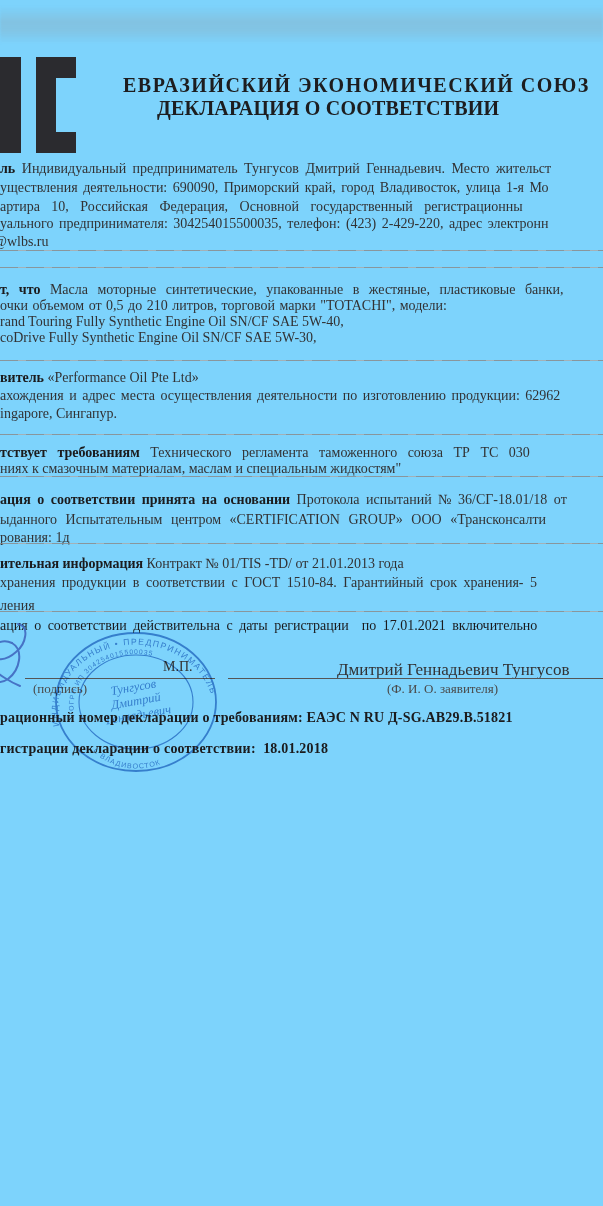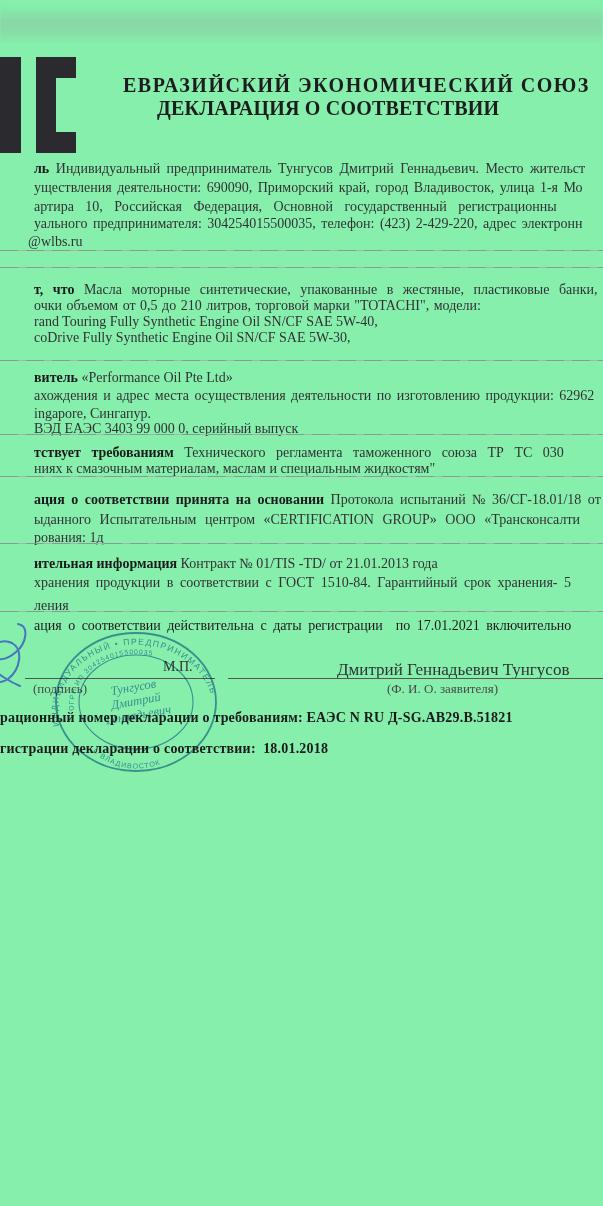--- a/index.html
+++ b/index.html
@@ -1,19 +1,19 @@
 <!DOCTYPE html>
 <html><head>
 <meta charset="utf-8">
 <style>
   html,body{margin:0;padding:0;background:#ffffff;}
   .page{
     position:relative;
     width:603px;height:1206px;
-    background:#86efac;
+    background:#7dd3fc;
     overflow:hidden;
     font-family:"Liberation Serif", serif;
     color:#2e2e2e;
   }
   
   .scan-shade{
     position:absolute;left:0;top:6px;width:603px;height:38px;
     background:
       linear-gradient(180deg, rgba(150,150,152,0) 0%, rgba(148,148,152,0.25) 40%, rgba(148,148,152,0.22) 65%, rgba(150,150,152,0) 100%);
     filter:blur(1px);
@@ -30,21 +30,21 @@
     border-bottom:21px solid #2b2b2f;
   }
   .title{
     position:absolute;white-space:pre;
     font-weight:bold;font-size:20px;color:#1d1d1f;
   }
   .t1{left:123px;top:74px;letter-spacing:1.5px;}
   .t2{left:157px;top:97px;letter-spacing:0.2px;}
   .line{
     position:absolute;left:0;white-space:pre;
-    font-size:14px;line-height:16px;color:#323234;margin-left:34px;
+    font-size:14px;line-height:16px;color:#323234;
   }
   .line b{font-weight:bold;color:#1b1b1d;}
   .bold-line{font-weight:normal;color:#1b1b1d;}
   .ws1{word-spacing:1px}.ws2{word-spacing:2px}.ws3{word-spacing:3px}.ws5{word-spacing:5px}.ws6{word-spacing:6px}
   .ws7{word-spacing:7px}.ws8{word-spacing:8px}
   .rule{
     position:absolute;left:0;width:603px;height:1px;
     background:repeating-linear-gradient(90deg,#8b8b8b 0 18px,#ababab 18px 26px);
     opacity:.85;
   }
@@ -99,21 +99,20 @@
   <div class="line ws6" style="top:282px"><b>т, что</b><span> Масла моторные синтетические, упакованные в жестяные, пластиковые банки,</span></div>
   <div class="line ws1" style="top:298px"><span>очки объемом от 0,5 до 210 литров, торговой марки "TOTACHI", модели:</span></div>
   <div class="line" style="top:314px"><span>rand Touring Fully Synthetic Engine Oil SN/CF SAE 5W-40,</span></div>
   <div class="line" style="top:330px"><span>coDrive Fully Synthetic Engine Oil SN/CF SAE 5W-30,</span></div>
 
   <div class="rule" style="top:360px"></div>
 
   <div class="line" style="top:370px"><b>витель</b><span> «Performance Oil Pte Ltd»</span></div>
   <div class="line ws2" style="top:388px"><span>ахождения и адрес места осуществления деятельности по изготовлению продукции: 62962</span></div>
   <div class="line" style="top:406px"><span>ingapore, Сингапур.</span></div>
-  <div class="line" style="top:421px"><span>ВЭД ЕАЭС 3403 99 000 0, серийный выпуск</span></div>
 
   <div class="rule" style="top:434px"></div>
 
   <div class="line ws7" style="top:445px"><b>тствует требованиям</b><span> Технического регламента таможенного союза ТР ТС 030</span></div>
   <div class="line" style="top:461px"><span>ниях к смазочным материалам, маслам и специальным жидкостям"</span></div>
 
   <div class="rule" style="top:476px"></div>
 
   <div class="line ws3" style="top:492px"><b>ация о соответствии принята на основании</b><span> Протокола испытаний № 36/СГ-18.01/18 от</span></div>
   <div class="line ws5" style="top:512px"><span>ыданного Испытательным центром «CERTIFICATION GROUP» ООО «Трансконсалти</span></div>

